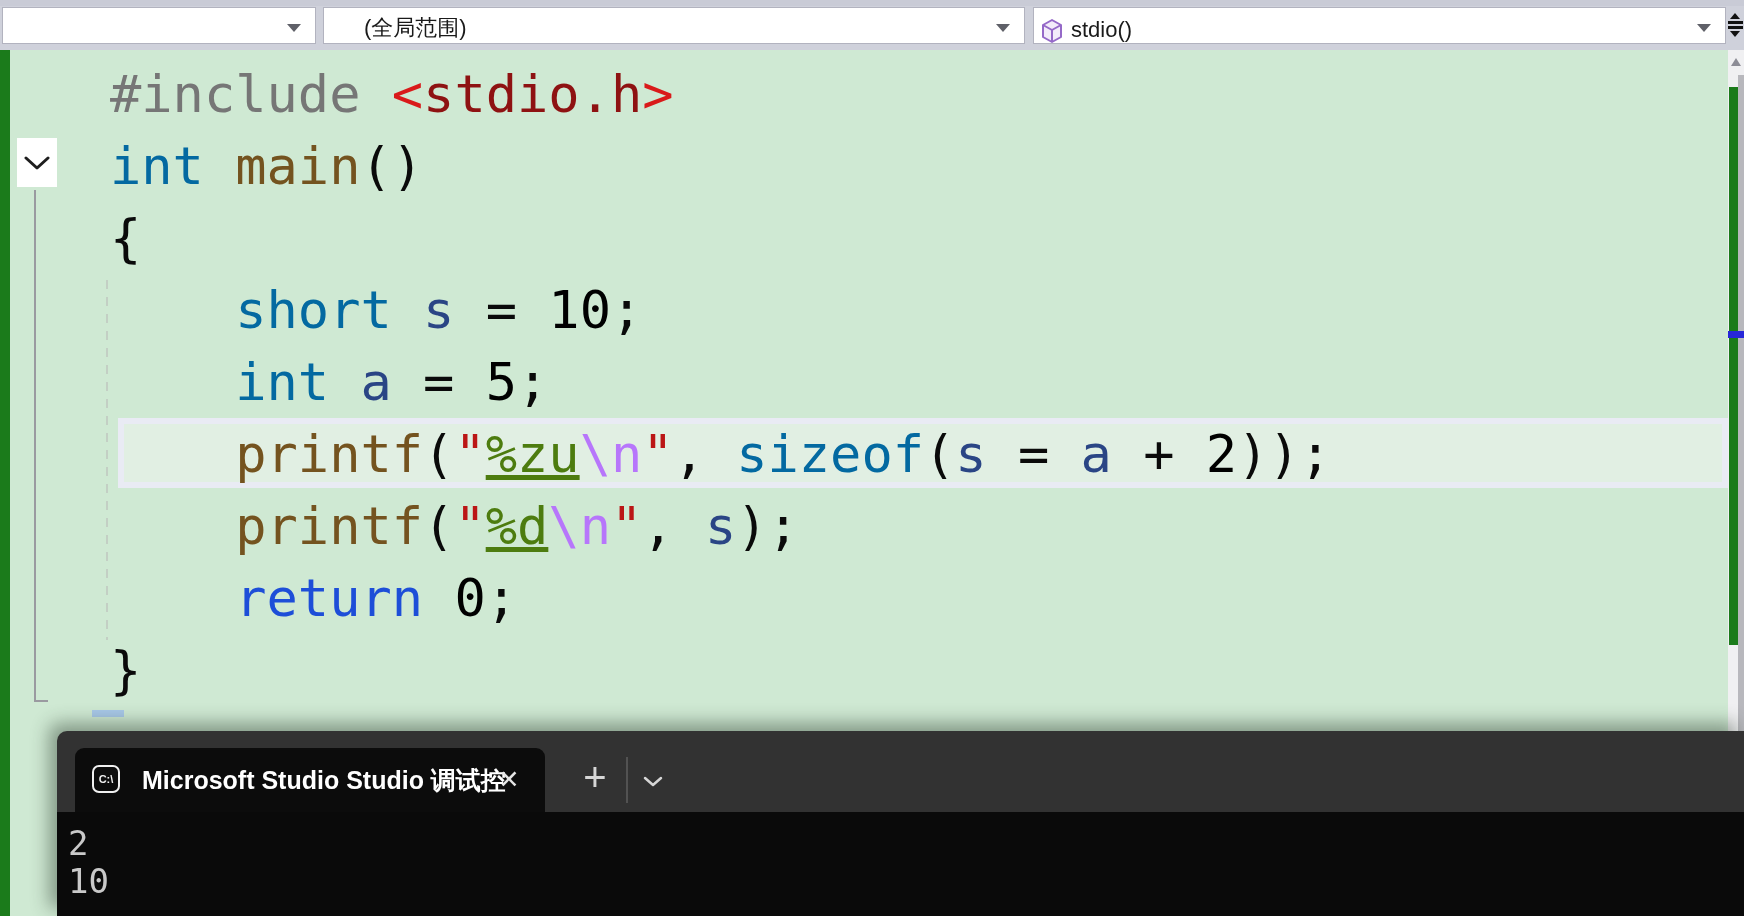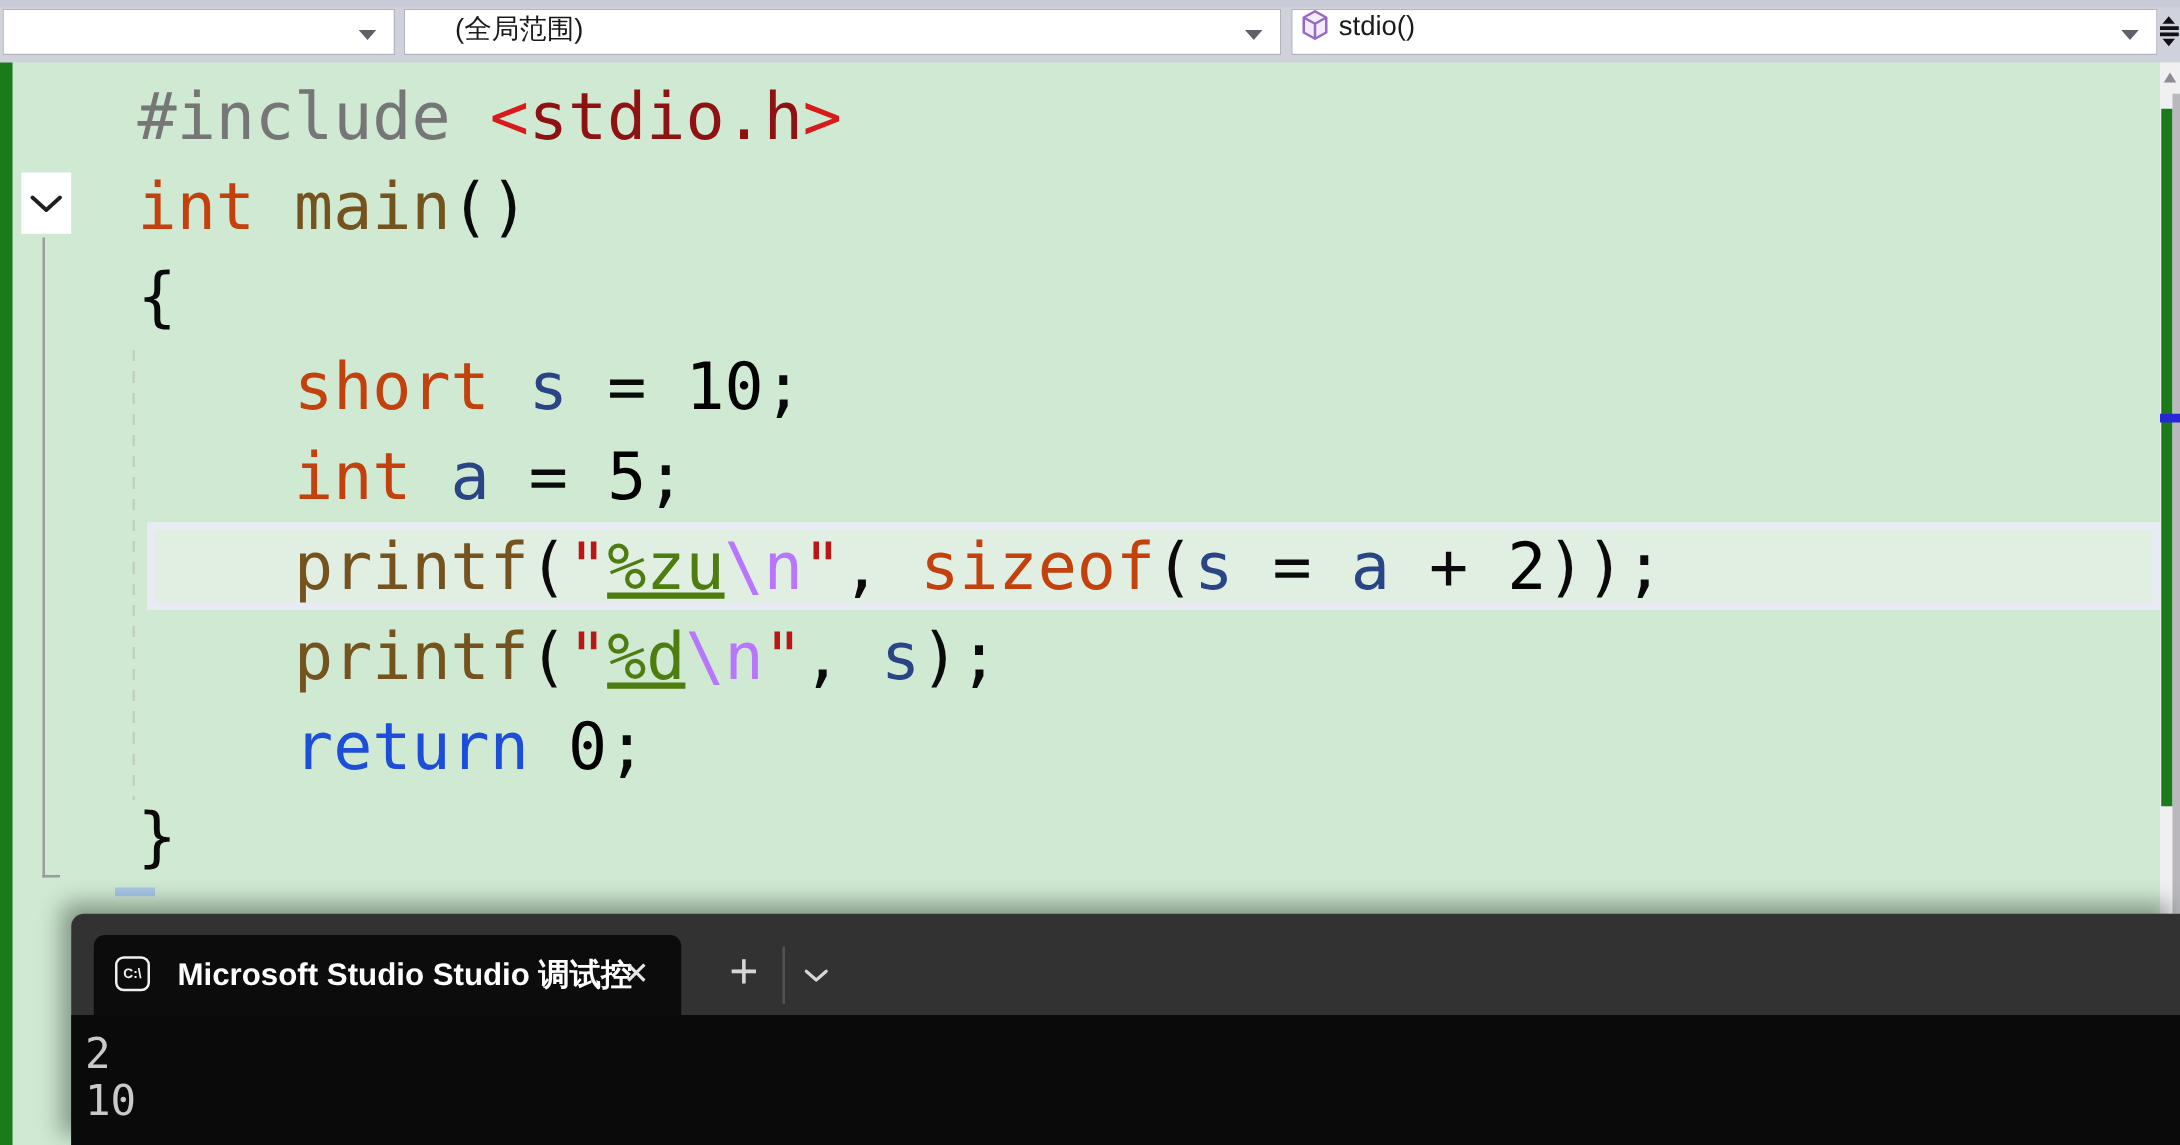--- a/index.html
+++ b/index.html
@@ -5,21 +5,21 @@
   html,body{margin:0;padding:0;}
   body{
     width:1744px;height:916px;position:relative;overflow:hidden;
     font-family:"Liberation Sans",sans-serif;background:#cfd1db;
   }
   
   .topbar{position:absolute;left:0;top:0;width:1744px;height:50px;background:#cfd1db;}
   .topbar::before{content:"";position:absolute;left:0;top:0;width:100%;height:6px;background:#c9cbd6;}
   .combo{
     position:absolute;top:7px;height:37px;background:#ffffff;border:1px solid #b2b3bf;
-    box-sizing:border-box;display:flex;align-items:flex-start;font-size:22px;color:#1a1a1a;
+    box-sizing:border-box;display:flex;align-items:flex-end;font-size:22px;color:#1a1a1a;
   }
   .combo .arrow{
     position:absolute;right:14px;top:16px;width:0;height:0;
     border-left:7px solid transparent;border-right:7px solid transparent;border-top:8px solid #5f6068;
   }
   .combo1{left:2px;width:314px;}
   .combo2{left:323px;width:702px;padding-left:40px;}
   .combo3{left:1033px;width:693px;padding-left:7px;}
   .combo3 .label{margin-left:8px;}
   .cube{width:22px;height:24px;flex:0 0 auto;}
@@ -45,21 +45,21 @@
   }
   .code{
     position:absolute;left:0;top:8px;width:1728px;
     font-family:"DejaVu Sans Mono","Liberation Mono",monospace;font-size:52px;line-height:72px;
     white-space:pre;color:#000;margin-left:20px;
   }
   .code-line{height:72px;padding-left:90px;position:relative;}
   .tok-dir{color:#767676;}
   .tok-incb{color:#d91a1a;}
   .tok-inc{color:#8e1212;}
-  .tok-kw{color:#c2410c;}
+  .tok-kw{color:#0369a1;}
   .tok-fn{color:#74531f;}
   .tok-var{color:#2a4585;}
   .tok-num{color:#000000;}
   .tok-pl{color:#0a0a0a;}
   .tok-str{color:#bb1616;}
   .tok-fmt{color:#4d7c0f;text-decoration:underline;}
   .tok-esc{color:#b776fb;}
   .tok-ctrl{color:#1d4ed8;}
 
   

